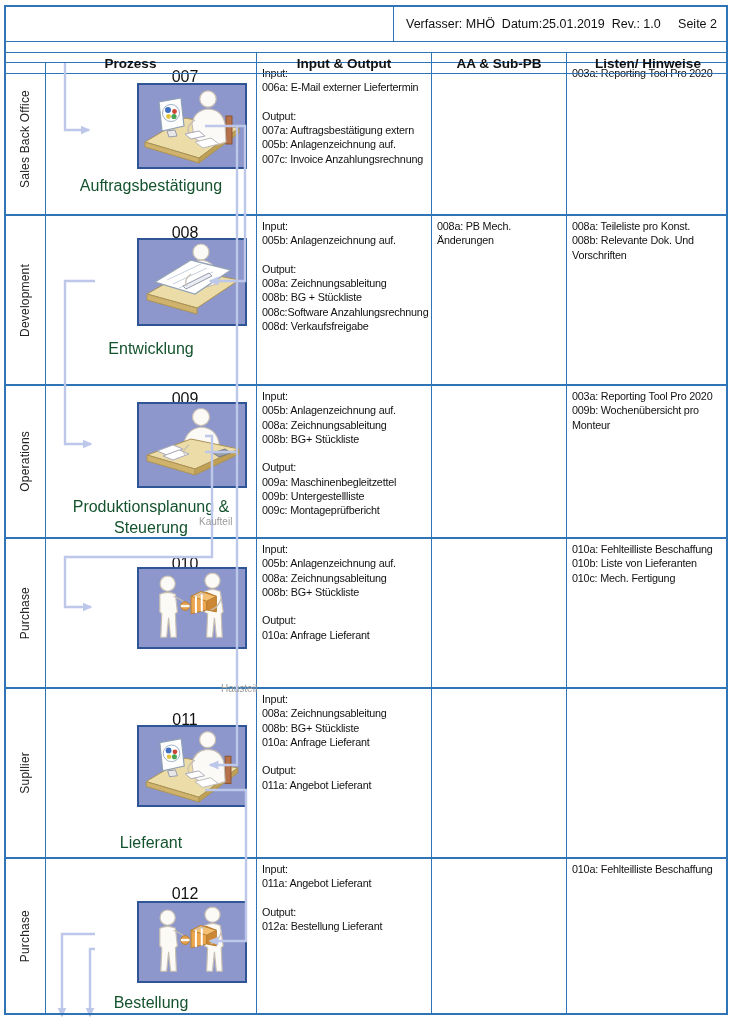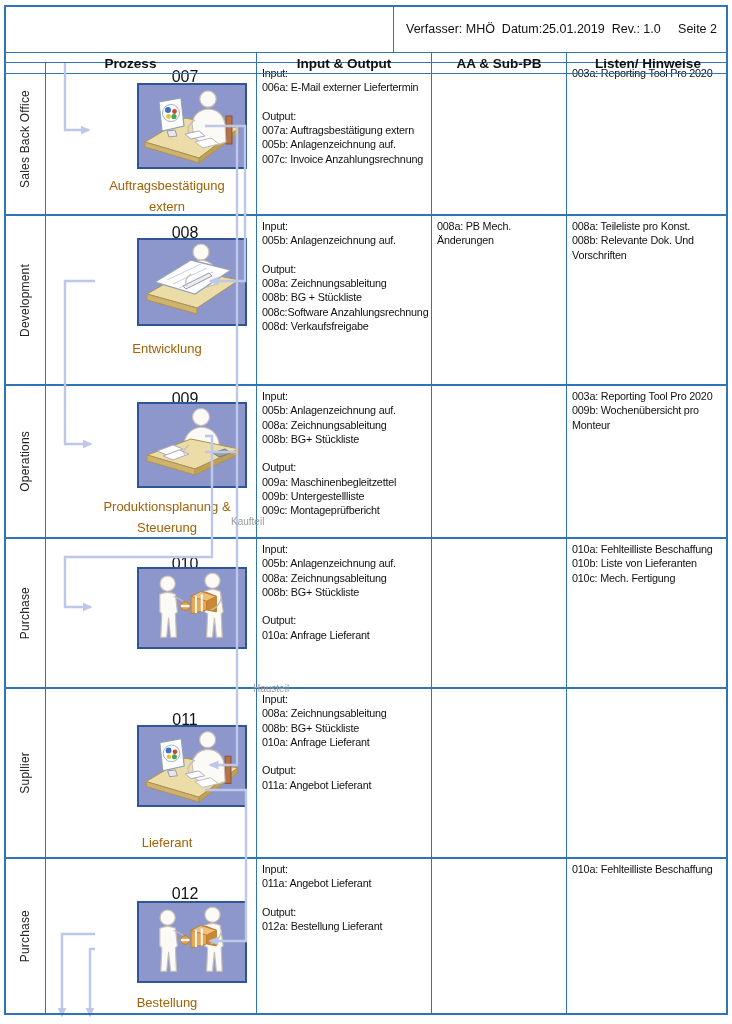--- a/index.html
+++ b/index.html
@@ -1,20 +1,20 @@
 <!DOCTYPE html>
 <html style="--accent: #2e74b6; --box_fill: #8d97cb; --box_border: #2f5597; --connector: #bdc7ea; --muted_label: #9b9b9b;"><head>
 <meta charset="utf-8">
 <style>
   html,body{margin:0;padding:0;background:#fff;}
   .page{position:relative;width:732px;height:1024px;background:#fff;overflow:hidden;
         font-family:"Liberation Sans",sans-serif;color:#111;}
   .outer-frame{position:absolute;left:4px;top:5px;width:724px;height:1010px;
         border:2.5px solid var(--accent);box-sizing:border-box;pointer-events:none;z-index:6;}
-  .header-strip{position:absolute;left:4px;top:5px;width:724px;height:48px;
+  .header-strip{position:absolute;left:4px;top:5px;width:724px;height:37px;
         border:1.5px solid var(--accent);box-sizing:border-box;z-index:2;}
   .header-box{position:absolute;left:388px;right:0;top:0;bottom:0;border-left:1.5px solid var(--accent);
         display:flex;align-items:center;justify-content:space-between;padding:0 10px 0 12px;
         font-size:12.5px;white-space:pre;}
   .colheader{position:absolute;left:4px;top:52px;width:724px;height:22px;
         border:1.5px solid var(--accent);box-sizing:border-box;z-index:2;font-weight:bold;}
   .ch{position:absolute;top:0;bottom:0;display:flex;align-items:center;justify-content:center;
         font-size:13.5px;box-sizing:border-box;}
   .ch1{left:0;width:251px;}
   .ch2{left:251px;width:175px;border-left:1.5px solid var(--accent);}
@@ -30,23 +30,23 @@
   .io{left:251px;width:175px;border-left:1.5px solid var(--accent);}
   .aa{left:426px;width:135px;border-left:1.5px solid var(--accent);}
   .listen{left:561px;width:163px;border-left:1.5px solid var(--accent);}
   .io,.aa,.listen{padding:3px 2px 0 5px;font-size:10.8px;line-height:14.3px;letter-spacing:-.2px;}
   .head{font-weight:normal;}
   .spacer{height:14.3px;}
   .pnum{position:absolute;left:84px;width:110px;text-align:center;font-size:16px;}
   .pbox{position:absolute;left:91px;width:110px;background:var(--box_fill);
         border:2px solid var(--box_border);box-sizing:border-box;overflow:hidden;}
   .pbox svg{display:block;width:100%;height:100%;}
-  .plabel{position:absolute;left:16px;width:210px;text-align:center;font-size:13px;line-height:21px;color:#a16207;}
+  .plabel{position:absolute;left:0;width:210px;text-align:center;font-size:16px;line-height:21px;color:#14532d;}
   .connectors{position:absolute;left:0;top:0;z-index:5;pointer-events:none;}
-  .conn-label{position:absolute;z-index:7;font-size:10px;color:var(--muted_label);margin-left:32px;}
+  .conn-label{position:absolute;z-index:7;font-size:10px;color:var(--muted_label);}
   #kaufteil{left:199px;top:516px;}
   #hausteil{left:221px;top:683px;}
 </style>
 </head>
 <body>
 
 <div class="page">
 
   <svg class="connectors" width="732" height="1024" viewBox="0 0 732 1024">
     <defs>
@@ -100,21 +100,20 @@
                 <circle cx="35" cy="30.5" r="2.6" fill="#49a353"></circle>
    <polygon points="28,45 36,44 38,50 30,51" fill="#e8e8e8" stroke="#99a"></polygon>
    <rect x="87" y="30" width="6" height="28" fill="#b5714a" stroke="#8d5432"></rect>
    <circle cx="69" cy="13" r="8.2" fill="#fcfaf7" stroke="#c7beb2" stroke-width="1.2"></circle>
    <path d="M53,38 Q55,25 68,23 Q83,23 86,38 L87,56 Q70,63 55,52 Z" fill="#fcfaf7" stroke="#c7beb2" stroke-width="1.2"></path>
    <path d="M56,34 Q46,40 50,47" fill="none" stroke="#c7beb2" stroke-width="1.2"></path>
    <polygon points="46,48 60,45 66,50 52,53" fill="#fff" stroke="#aab"></polygon>
    <polygon points="56,56 72,52 80,58 64,62" fill="#fff" stroke="#bbb"></polygon>
               </svg></span></div>
           <div class="plabel" style="top: 112px;">Auftragsbestätigung</div>
-          <div class="plabel" style="top: 133px;">extern</div>
         </div>
         <div class="cell io">
           <div class="head">Input:</div>
           <div>006a: E-Mail externer Liefertermin</div>
           <div class="spacer"></div>
           <div class="head">Output:</div>
           <div>007a: Auftragsbestätigung extern</div>
           <div>005b: Anlagenzeichnung auf.</div>
           <div>007c: Invoice Anzahlungsrechnung</div>
         </div>

